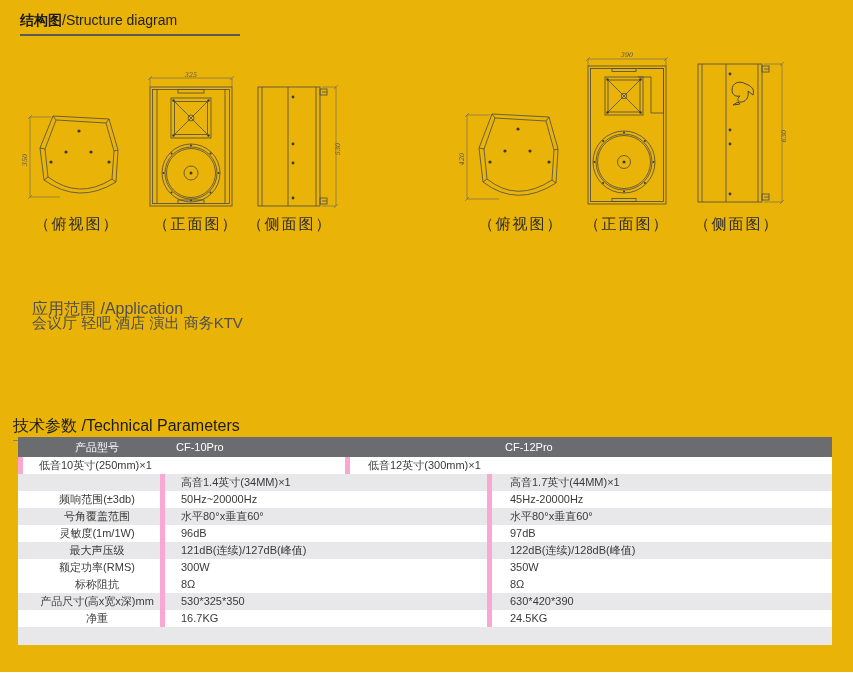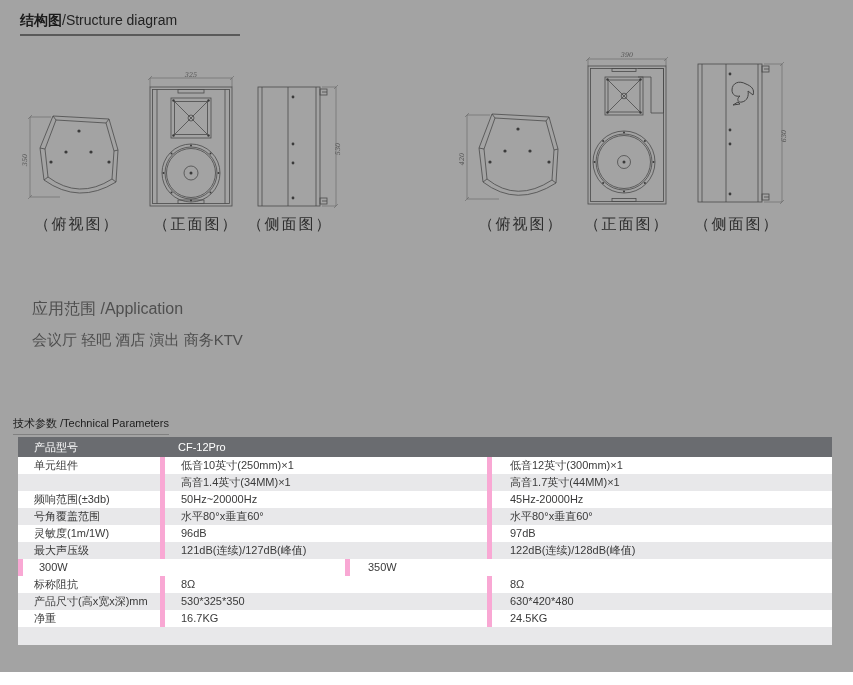--- a/index.html
+++ b/index.html
@@ -1,48 +1,48 @@
 <!DOCTYPE html>
 <html><head>
 <meta charset="utf-8">
 <style>
   * { margin:0; padding:0; box-sizing:border-box; }
   body { background:#fff; }
   .page {
-    position:relative; width:853px; height:672px; background:#a3a3a3;
+    position:relative; width:853px; height:672px; background:#eab308;
     font-family:"Liberation Sans", sans-serif; overflow:hidden; color:#333;
   }
   
   .struct-title {
     position:absolute; left:20px; top:12px; font-size:14px; color:#1a1a1a;
     padding-bottom:4px; border-bottom:2px solid #5a5a5a; width:220px; white-space:nowrap;
   }
   .struct-title .zh { font-weight:bold; }
   .struct-title .en { font-weight:normal; color:#222; }
   .tech-title {
-    position:absolute; left:13px; top:416px; font-size:11px; color:#1c1c1c;
+    position:absolute; left:13px; top:416px; font-size:16px; color:#1c1c1c;
     padding-bottom:3px; border-bottom:1px solid #808080; white-space:nowrap;
   }
   
   .app-title { position:absolute; left:32px; top:299px; font-size:16px; color:#4f4f4f; }
-  .app-text  { position:absolute; left:32px; top:331px; font-size:15px; color:#4f4f4f; }
+  .app-text  { position:absolute; left:32px; top:314px; font-size:15px; color:#4f4f4f; }
   
   .view-label {
     position:absolute; top:215px; width:110px; text-align:center;
     font-family:"Liberation Serif", serif; font-size:15px; color:#2b2b2b; letter-spacing:2px;
   }
   .svgbox { position:absolute; }
   
   .spec-table { position:absolute; left:18px; top:437px; width:814px; font-size:11px; }
   .spec-header {
     display:flex; height:20px; line-height:20px; background:#6a6c70; color:#ffffff;
   }
   .spec-row { display:flex; height:17px; line-height:17px; background:#ffffff; color:#3a3a3a; }
   .spec-row.shade { background:#e8e8ea; }
-  .c1 { width:142px; padding-left:16px; overflow:hidden; white-space:nowrap; }
+  .c1 { width:142px; padding-left:16px; overflow:hidden; white-space:nowrap;text-align:center; }
   .c2 { width:327px; padding-left:16px; overflow:hidden; white-space:nowrap; }
   .c3 { width:345px; padding-left:18px; overflow:hidden; white-space:nowrap; }
   .spec-row .c2, .spec-row .c3 { border-left:5px solid #f9a8d4; }
   .spec-row.empty-row .c2, .spec-row.empty-row .c3 { border-left:none; }
   .spec-row.empty-row { height:18px; }
   
   svg text.dim {
     font-family:"DejaVu Serif", serif; font-style:italic; font-size:6.5px; fill:#555;
   }
 </style>
@@ -263,25 +263,25 @@
   <div class="view-label" style="left:682px;">（侧面图）</div>
 
   <div class="app-title">应用范围 /Application</div>
   <div class="app-text">会议厅 轻吧 酒店 演出 商务KTV</div>
 
   <div class="tech-title">技术参数 /Technical Parameters</div>
 
   <div class="spec-table">
     <div class="spec-header">
       <div class="c1">产品型号</div>
+      <div class="c2">CF-10Pro</div>
       <div class="c3">CF-12Pro</div>
     </div>
     <div id="spec-rows">
     <div class="spec-row">
-      <div class="c1">单元组件</div>
       <div class="c2">低音10英寸(250mm)×1</div>
       <div class="c3">低音12英寸(300mm)×1</div>
     </div>
 
     <div class="spec-row shade">
       <div class="c1"></div>
       <div class="c2">高音1.4英寸(34MM)×1</div>
       <div class="c3">高音1.7英寸(44MM)×1</div>
     </div>
 
@@ -303,35 +303,36 @@
       <div class="c3">97dB</div>
     </div>
 
     <div class="spec-row shade">
       <div class="c1">最大声压级</div>
       <div class="c2">121dB(连续)/127dB(峰值)</div>
       <div class="c3">122dB(连续)/128dB(峰值)</div>
     </div>
 
     <div class="spec-row">
+      <div class="c1">额定功率(RMS)</div>
       <div class="c2">300W</div>
       <div class="c3">350W</div>
     </div>
 
 
     <div class="spec-row">
       <div class="c1">标称阻抗</div>
       <div class="c2">8Ω</div>
       <div class="c3">8Ω</div>
     </div>
 
     <div class="spec-row shade">
       <div class="c1">产品尺寸(高x宽x深)mm</div>
       <div class="c2">530*325*350</div>
-      <div class="c3">630*420*480</div>
+      <div class="c3">630*420*390</div>
     </div>
 
     <div class="spec-row">
       <div class="c1">净重</div>
       <div class="c2">16.7KG</div>
       <div class="c3">24.5KG</div>
     </div>
 
     <div class="spec-row shade empty-row">
       <div class="c1"></div>

